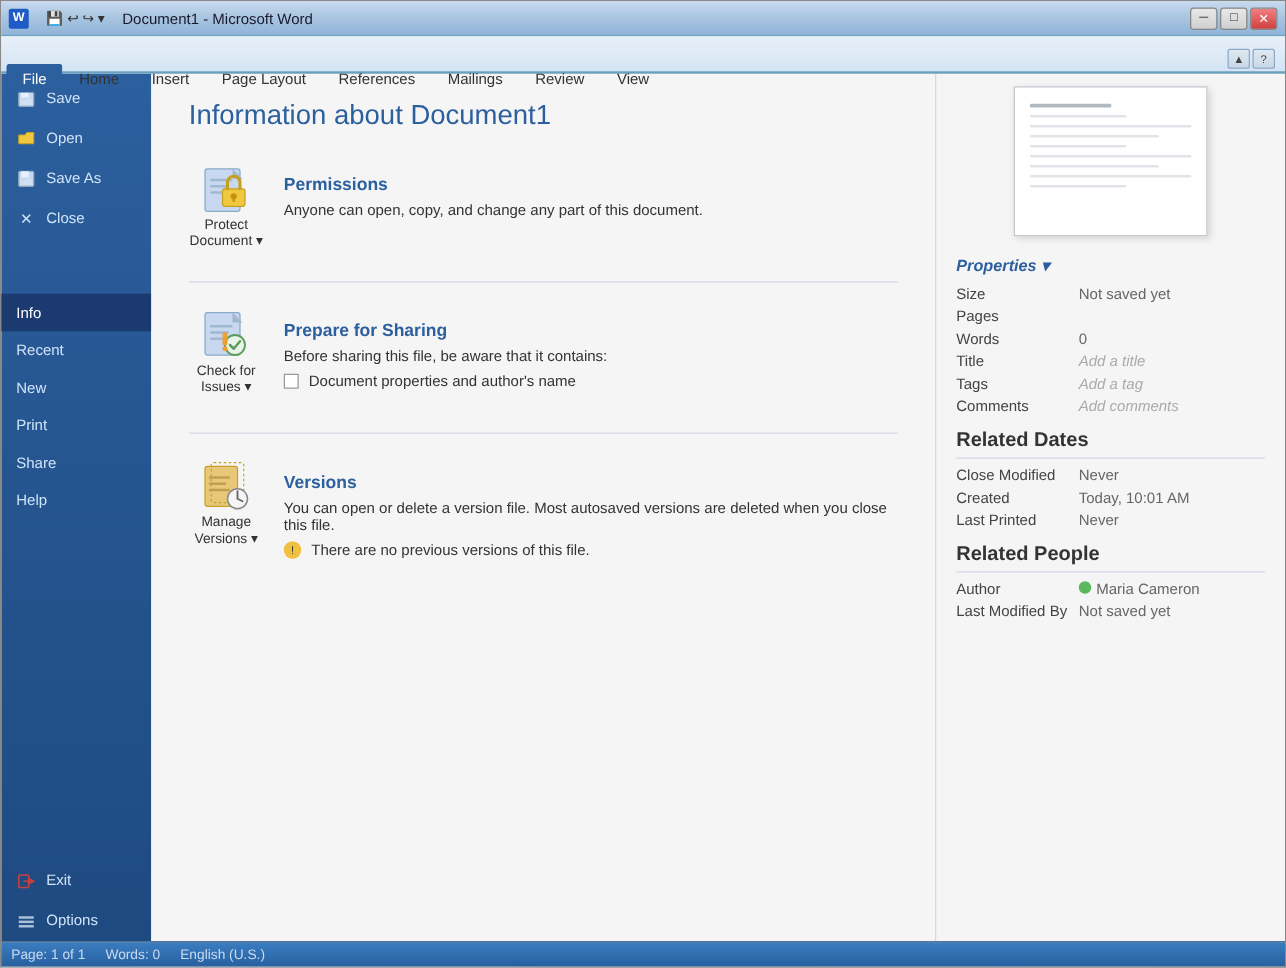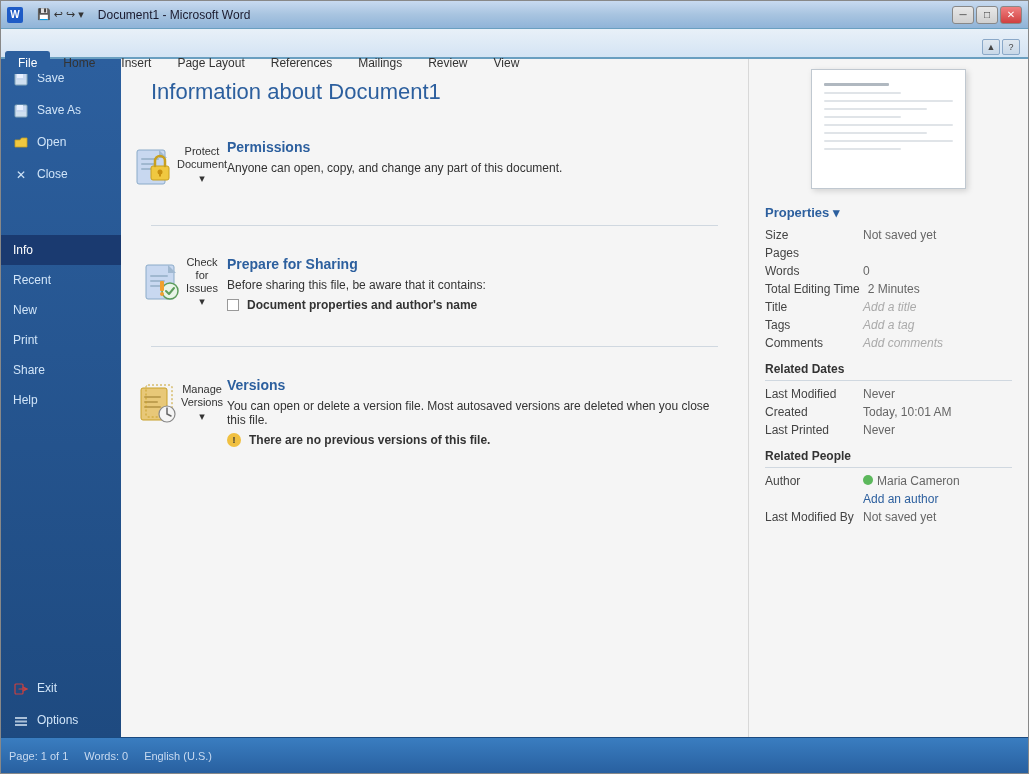--- a/index.html
+++ b/index.html
@@ -198,21 +198,21 @@
       display: flex;
       align-items: flex-start;
       padding: 10px 0;
       gap: 16px;
     }
 
     .section-icon-box {
       width: 60px;
       height: 60px;
       display: flex;
-      flex-direction: row;
+      flex-direction: column;
       align-items: center;
       justify-content: center;
       gap: 4px;
       cursor: pointer;
     }
 
     .section-icon-img {
       width: 40px;
       height: 40px;
       display: flex;
@@ -246,21 +246,20 @@
       margin-bottom: 6px;
     }
 
     .section-list-item {
       display: flex;
       align-items: center;
       gap: 8px;
       font-size: 12px;
       color: #333;
       margin: 4px 0;
-      font-weight: bold;
     }
 
     .checkbox-empty {
       width: 12px;
       height: 12px;
       border: 1px solid #999;
       background: white;
       flex-shrink: 0;
     }
 
@@ -322,24 +321,25 @@
 
     .properties-title {
       font-size: 13px;
       font-weight: 600;
       color: #2c5f9e;
       margin-bottom: 8px;
       display: flex;
       align-items: center;
       gap: 4px;
       cursor: pointer;
+      font-style: italic;
     }
 
     .prop-section-title {
-      font-size: 12px;
+      font-size: 16px;
       font-weight: 600;
       color: #333;
       margin: 12px 0 6px;
       border-bottom: 1px solid #d0d8e0;
       padding-bottom: 4px;
     }
 
     .prop-row {
       display: flex;
       gap: 8px;
@@ -371,21 +371,21 @@
       display: inline-block;
       width: 10px;
       height: 10px;
       background: #5cb85c;
       border-radius: 50%;
       margin-right: 4px;
     }
 
     
     .status-bar {
-      height: 36px;
+      height: 20px;
       background: linear-gradient(to bottom, #3a7dc0, #2860a0);
       display: flex;
       align-items: center;
       padding: 0 8px;
       gap: 16px;
       font-size: 11px;
       color: #c8daf0;
       border-top: 1px solid #1a4a80;
     }
   </style>
@@ -433,34 +433,34 @@
             <rect x="1" y="1" width="12" height="12" rx="1" fill="#c8d8f0" stroke="#8ab" stroke-width="1"></rect>
             <rect x="3" y="1" width="6" height="5" fill="#e8f0ff"></rect>
             <rect x="2" y="8" width="10" height="4" fill="#d0e0f0"></rect>
           </svg>
         </span>
         <span>Save</span>
       </div>
       <div class="sidebar-item">
         <span class="sidebar-icon">
           <svg width="14" height="14" viewBox="0 0 14 14" fill="none">
+            <path d="M1 4h5l1.5-2H13v9H1z" fill="#f0c840" stroke="#c8a020" stroke-width="0.8"></path>
+          </svg>
+        </span>
+        <span>Open</span>
+      </div>
+      <div class="sidebar-item">
+        <span class="sidebar-icon">
+          <svg width="14" height="14" viewBox="0 0 14 14" fill="none">
             <rect x="1" y="1" width="12" height="12" rx="1" fill="#c8d8f0" stroke="#8ab" stroke-width="1"></rect>
             <rect x="3" y="1" width="6" height="5" fill="#e8f0ff"></rect>
             <rect x="2" y="8" width="10" height="4" fill="#d0e0f0"></rect>
           </svg>
         </span>
         <span>Save As</span>
-      </div>
-      <div class="sidebar-item">
-        <span class="sidebar-icon">
-          <svg width="14" height="14" viewBox="0 0 14 14" fill="none">
-            <path d="M1 4h5l1.5-2H13v9H1z" fill="#f0c840" stroke="#c8a020" stroke-width="0.8"></path>
-          </svg>
-        </span>
-        <span>Open</span>
       </div>
       <div class="sidebar-item">
         <span class="sidebar-icon">✕</span>
         <span>Close</span>
       </div>
 
       <div class="sidebar-item active">
         <span>Info</span>
       </div>
       <div class="sidebar-item">
@@ -631,62 +631,54 @@
       </div>
       <div class="prop-row">
         <span class="prop-label">Pages</span>
         <span class="prop-value"></span>
       </div>
       <div class="prop-row">
         <span class="prop-label">Words</span>
         <span class="prop-value">0</span>
       </div>
       <div class="prop-row">
-        <span class="prop-label">Total Editing Time</span>
-        <span class="prop-value">2 Minutes</span>
-      </div>
-      <div class="prop-row">
         <span class="prop-label">Title</span>
         <span class="prop-value placeholder">Add a title</span>
       </div>
       <div class="prop-row">
         <span class="prop-label">Tags</span>
         <span class="prop-value placeholder">Add a tag</span>
       </div>
       <div class="prop-row">
         <span class="prop-label">Comments</span>
         <span class="prop-value placeholder">Add comments</span>
       </div>
 
       <div class="prop-section-title">Related Dates</div>
 
       <div class="prop-row">
-        <span class="prop-label">Last Modified</span>
+        <span class="prop-label">Close Modified</span>
         <span class="prop-value">Never</span>
       </div>
       <div class="prop-row">
         <span class="prop-label">Created</span>
         <span class="prop-value">Today, 10:01 AM</span>
       </div>
       <div class="prop-row">
         <span class="prop-label">Last Printed</span>
         <span class="prop-value">Never</span>
       </div>
 
       <div class="prop-section-title">Related People</div>
 
       <div class="prop-row">
         <span class="prop-label">Author</span>
         <span class="prop-value">
           <span class="author-dot"></span><span>Maria Cameron</span>
         </span>
-      </div>
-      <div class="prop-row">
-        <span class="prop-label"></span>
-        <span class="prop-value editable">Add an author</span>
       </div>
       <div class="prop-row">
         <span class="prop-label">Last Modified By</span>
         <span class="prop-value">Not saved yet</span>
       </div>
 
     </div>
   </div>
 
   <div class="status-bar">

